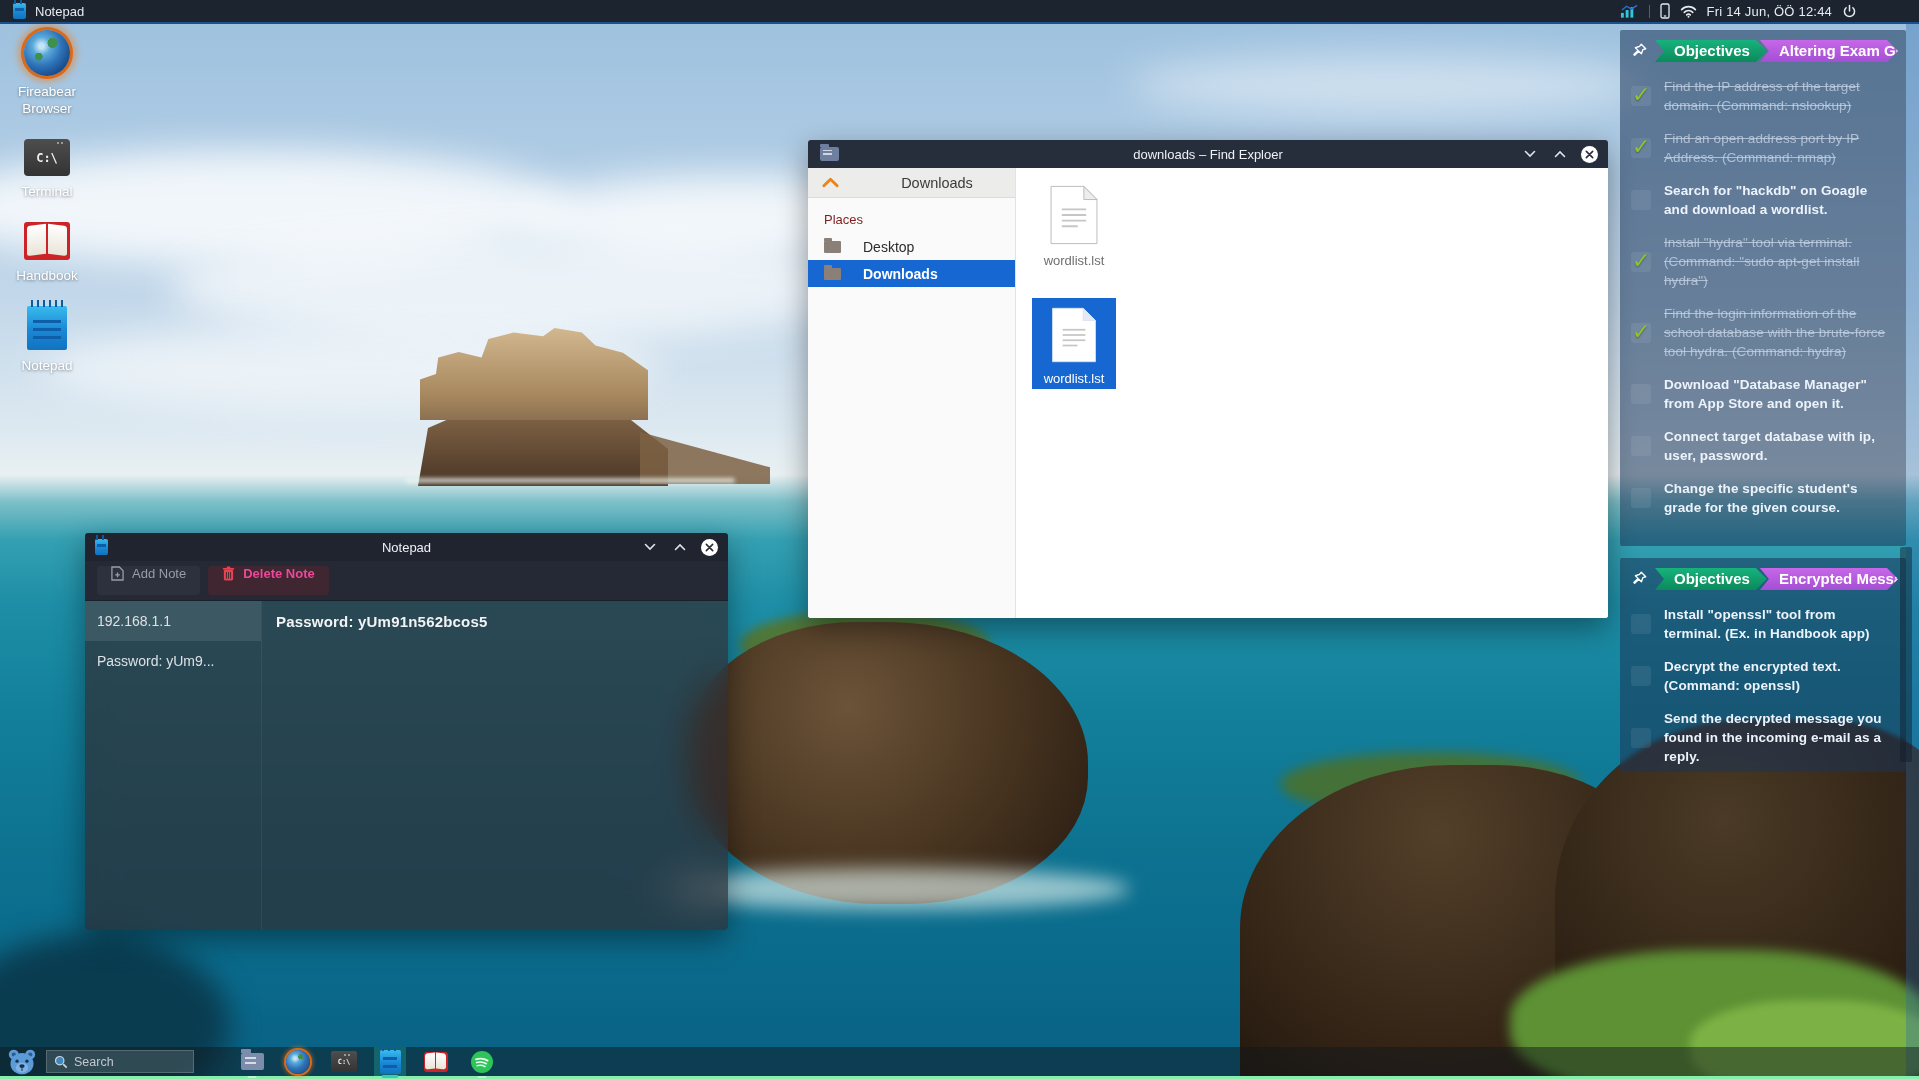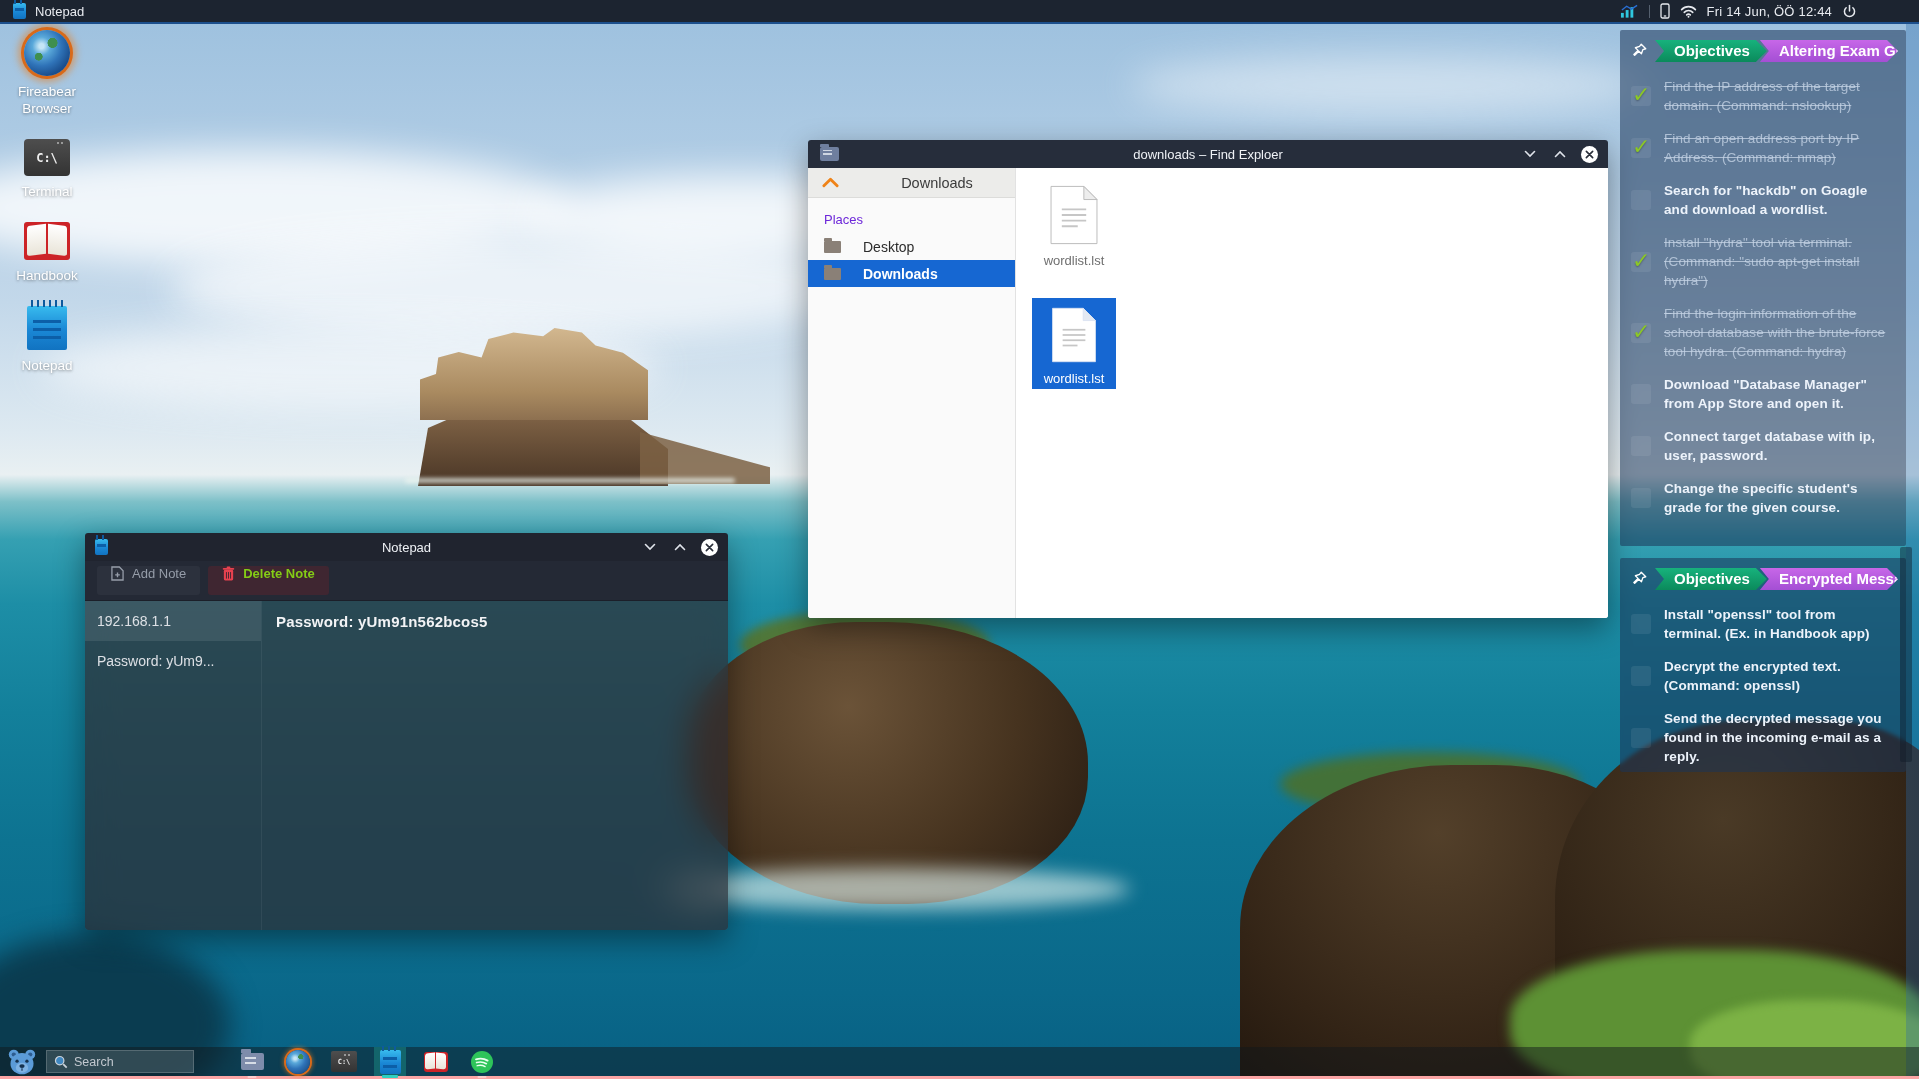--- a/index.html
+++ b/index.html
@@ -95,21 +95,21 @@
   .close-btn { width:17px; height:17px; background:#fff; border-radius:50%; }
 
   
   .explorer { left:808px; top:140px; width:800px; height:478px; }
   .explorer .titlebar { background:#262d3b; }
   .ex-body { display:flex; height:450px; background:#fff; }
   .ex-side { width:208px; background:#fafafa; border-right:1px solid #e2e2e2; }
   .ex-nav { height:30px; background:#ececea; border-bottom:1px solid #dcdcda; display:flex; align-items:center; }
   .ex-nav-title { flex:1; text-align:center; padding-left:20px; color:#3b3b3b; font-size:14.5px; }
   .ex-up { margin-left:14px; display:flex; cursor:pointer; }
-  .places-title { margin:14px 0 6px 16px; color:#6d28d9; font-size:13px; }
+  .places-title { margin:14px 0 6px 16px; color:#7f1d1d; font-size:13px; }
   .place-row { height:27px; display:flex; align-items:center; gap:22px; padding-left:16px;
     font-size:14px; color:#2c2c2c; cursor:pointer; }
   .place-row.selected { background:#1667d2; color:#fff; font-weight:bold; }
   .folder-s { width:17px; height:12px; background:#8a8077; border-radius:1px; position:relative; flex:none; }
   .folder-s::before { content:""; position:absolute; top:-3px; left:0; width:8px; height:3px;
     background:#8a8077; border-radius:1px 1px 0 0; }
   .folder-title { width:19px; height:14px; background:#6f7f9f; border-radius:2px; position:relative; margin-left:12px; }
   .folder-title::before { content:""; position:absolute; top:-3px; left:0; width:9px; height:3px;
     background:#6f7f9f; border-radius:1px 1px 0 0; }
   .folder-title::after { content:""; position:absolute; left:3px; top:3px; width:9px; height:6px;
@@ -124,21 +124,21 @@
   .tile2 { left:16px; top:130px; }
 
   
   .notepad { left:85px; top:533px; width:643px; height:397px; }
   .notepad .titlebar { background:#20242f; }
   .np-toolbar { height:40px; background:#242935; border-bottom:1px solid #1b1f29;
     display:flex; align-items:center; gap:8px; padding-left:12px; }
   .tool-btn { height:29px; display:flex; align-items:flex-start; gap:8px; padding:0 14px;
     border-radius:3px; font-size:13px; cursor:pointer; }
   .add-btn { background:#2c313d; color:#969da9; }
-  .del-btn { background:#3f2631; color:#84cc16; font-weight:bold; }
+  .del-btn { background:#3f2631; color:#ec4899; font-weight:bold; }
   .np-content { display:flex; height:329px; background:rgba(44,41,47,.68);
     backdrop-filter:blur(16px) saturate(.9); -webkit-backdrop-filter:blur(16px) saturate(.9); }
   .np-side { width:177px; border-right:1px solid rgba(255,255,255,.06); flex:none; }
   .note-row { height:40px; display:flex; align-items:center; padding-left:12px;
     font-size:14px; color:#dde0e5; cursor:pointer; }
   .note-row.alt { background:rgba(255,255,255,.09); }
   .np-main { flex:1; padding:12px 14px; }
   .np-text { color:#f2f3f5; font-size:15px; font-weight:bold; letter-spacing:.2px; }
 
   
@@ -160,21 +160,21 @@
   .obj-check { display:none; position:absolute; left:1px; top:-4px; color:#8bc727;
     font-size:22px; font-weight:bold; text-shadow:0 1px 2px rgba(0,0,0,.35); }
   .obj-item.done .obj-check { display:block; }
   .obj-text { font-size:13.5px; line-height:19px; color:#edf3fb; font-weight:600; letter-spacing:.1px; }
   .obj-item.done .obj-text { text-decoration:line-through; color:rgba(197,211,230,.78); font-weight:normal; }
   .scroll-strip { position:absolute; left:1900px; top:547px; width:12px; height:215px;
     background:rgba(16,26,40,.45); border-radius:2px; z-index:21; }
 
   
   .taskbar { position:absolute; left:0; bottom:0; width:100%; height:32px;
-    background:rgba(17,22,28,.48); border-bottom:3px solid #fca5a5;
+    background:rgba(17,22,28,.48); border-bottom:3px solid #86efac;
     display:flex; align-items:center; z-index:40; }
   .start-btn { margin-left:7px; display:flex; cursor:pointer; }
   .search-box { margin-left:9px; width:148px; height:23px; background:rgba(235,240,245,.16);
     border:1px solid rgba(255,255,255,.18); display:flex; align-items:center; gap:6px; padding:0 7px; }
   .search-box input { flex:1; background:transparent; border:none; outline:none;
     color:#d6dbe1; font-size:12.5px; font-family:inherit; width:100px; }
   .search-box input::placeholder { color:#c2c8cf; }
   .task-apps { display:flex; align-items:center; margin-left:42px; gap:14px; height:100%; }
   .task-app { position:relative; width:32px; height:29px; display:flex; align-items:center;
     justify-content:center; cursor:pointer; }

